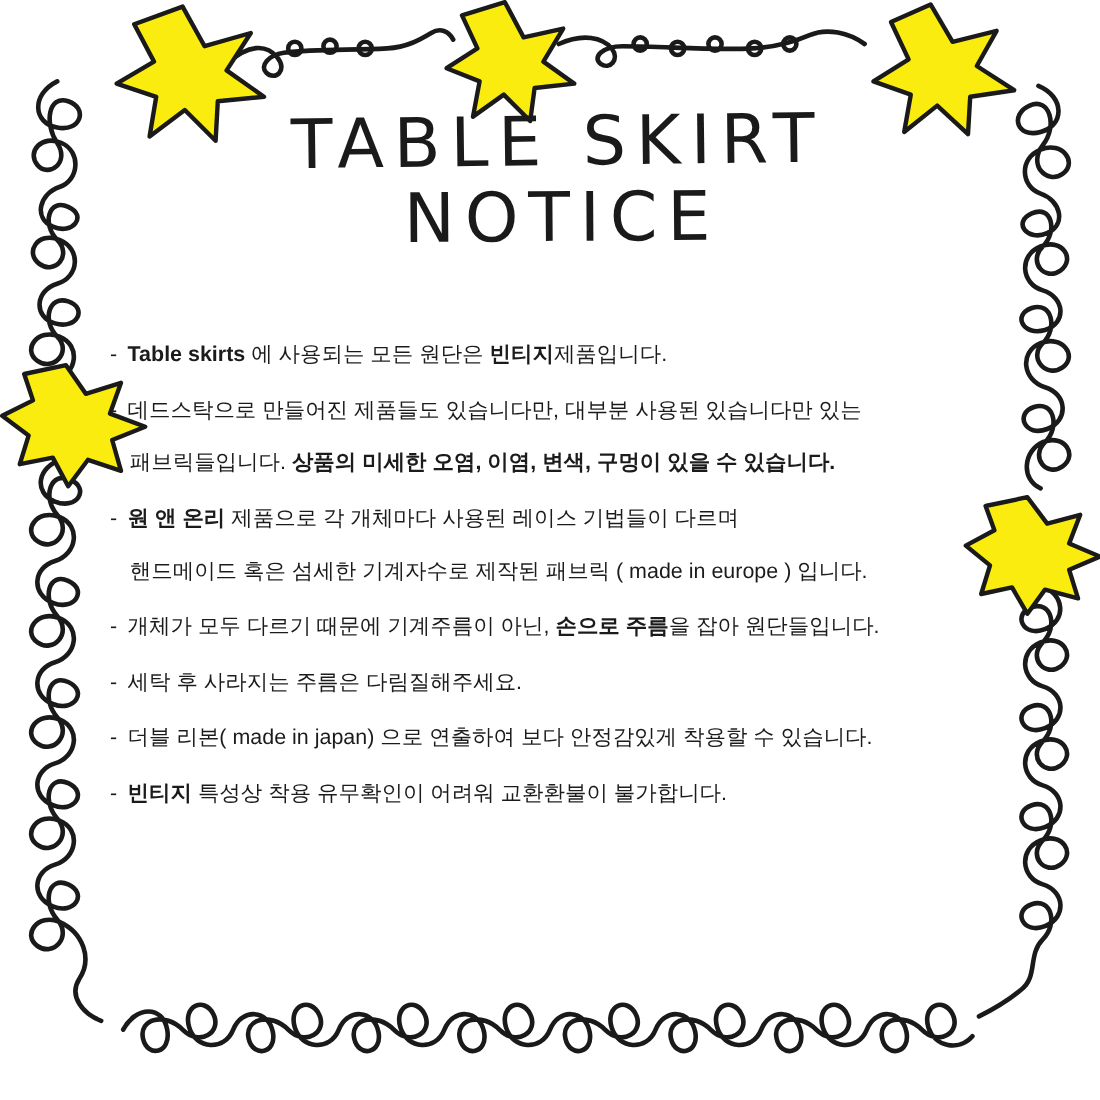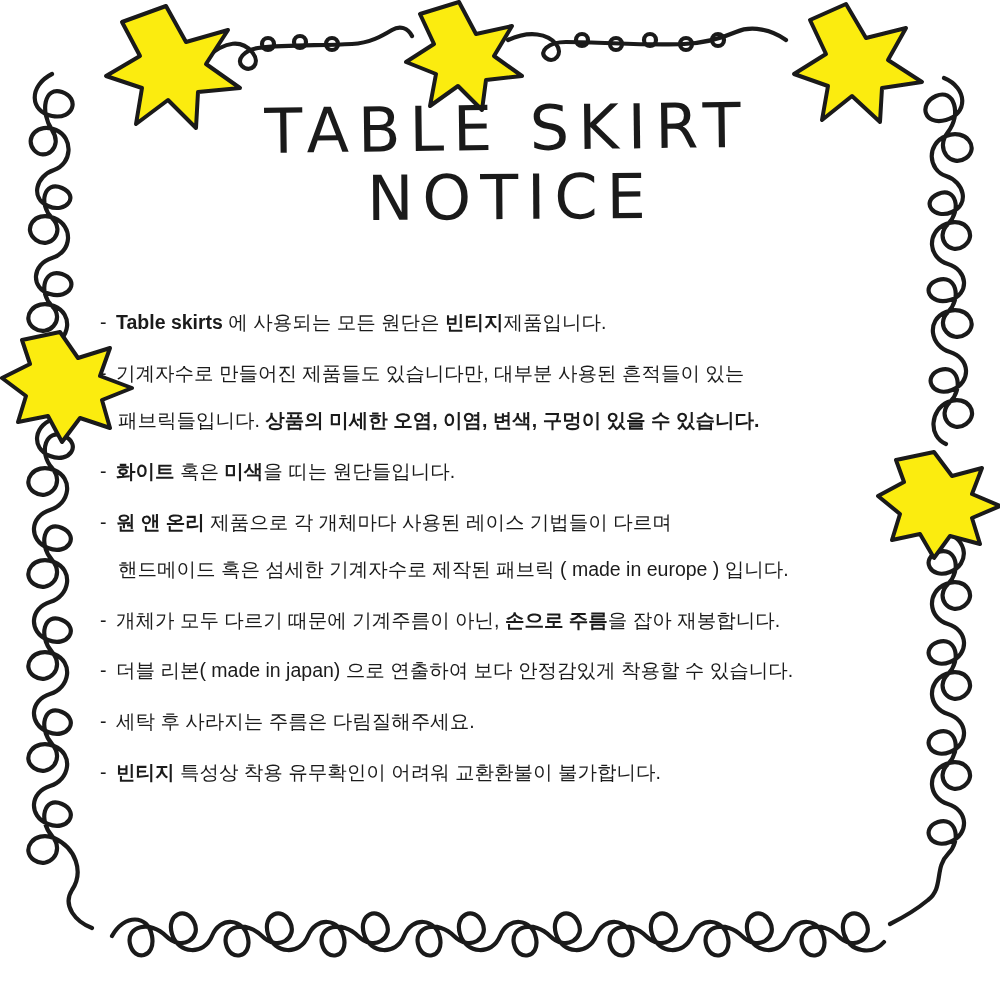--- a/index.html
+++ b/index.html
@@ -184,22 +184,21 @@
     </g>
   </svg>
 
   <div class="title-wrap">
     <div class="title-line1">TABLE SKIRT</div>
     <div class="title-line2">NOTICE</div>
   </div>
 
   <div class="notice-body" id="notice-body">
       <div class="notice-item"><span class="dash">-</span><span class="b">Table skirts</span><span> 에 사용되는 모든 원단은 </span><span class="b">빈티지</span><span>제품입니다.</span></div>
-      <div class="notice-item"><span class="dash">-</span><span>기계자수로 만들어진 제품들도 있습니다만, 대부분 사용된 흔적들이 있는</span><span class="l2"><span>패브릭들입니다. </span><span class="b">상품의 미세한 오염, 이염, 변색, 구멍이 있을 수 있습니다.</span></span></div>
-      <div class="notice-item"><span class="dash">-</span><span class="b">화이트</span><span> 혹은 </span><span class="b">미색</span><span>을 띠는 원단들입니다.</span></div>
+      <div class="notice-item"><span class="dash">-</span><span>데드스탁으로 만들어진 제품들도 있습니다만, 대부분 사용된 있습니다만 있는</span><span class="l2"><span>패브릭들입니다. </span><span class="b">상품의 미세한 오염, 이염, 변색, 구멍이 있을 수 있습니다.</span></span></div>
       <div class="notice-item"><span class="dash">-</span><span class="b">원 앤 온리</span><span> 제품으로 각 개체마다 사용된 레이스 기법들이 다르며</span><span class="l2"><span>핸드메이드 혹은 섬세한 기계자수로 제작된 패브릭 ( made in europe ) 입니다.</span></span></div>
-      <div class="notice-item"><span class="dash">-</span><span>개체가 모두 다르기 때문에 기계주름이 아닌, </span><span class="b">손으로 주름</span><span>을 잡아 재봉합니다.</span></div>
+      <div class="notice-item"><span class="dash">-</span><span>개체가 모두 다르기 때문에 기계주름이 아닌, </span><span class="b">손으로 주름</span><span>을 잡아 원단들입니다.</span></div>
+      <div class="notice-item"><span class="dash">-</span><span>세탁 후 사라지는 주름은 다림질해주세요.</span></div>
       <div class="notice-item"><span class="dash">-</span><span>더블 리본( made in japan) 으로 연출하여 보다 안정감있게 착용할 수 있습니다.</span></div>
-      <div class="notice-item"><span class="dash">-</span><span>세탁 후 사라지는 주름은 다림질해주세요.</span></div>
       <div class="notice-item"><span class="dash">-</span><span class="b">빈티지</span><span> 특성상 착용 유무확인이 어려워 교환환불이 불가합니다.</span></div>
     </div>
 
 </div>
 
 </body></html>

